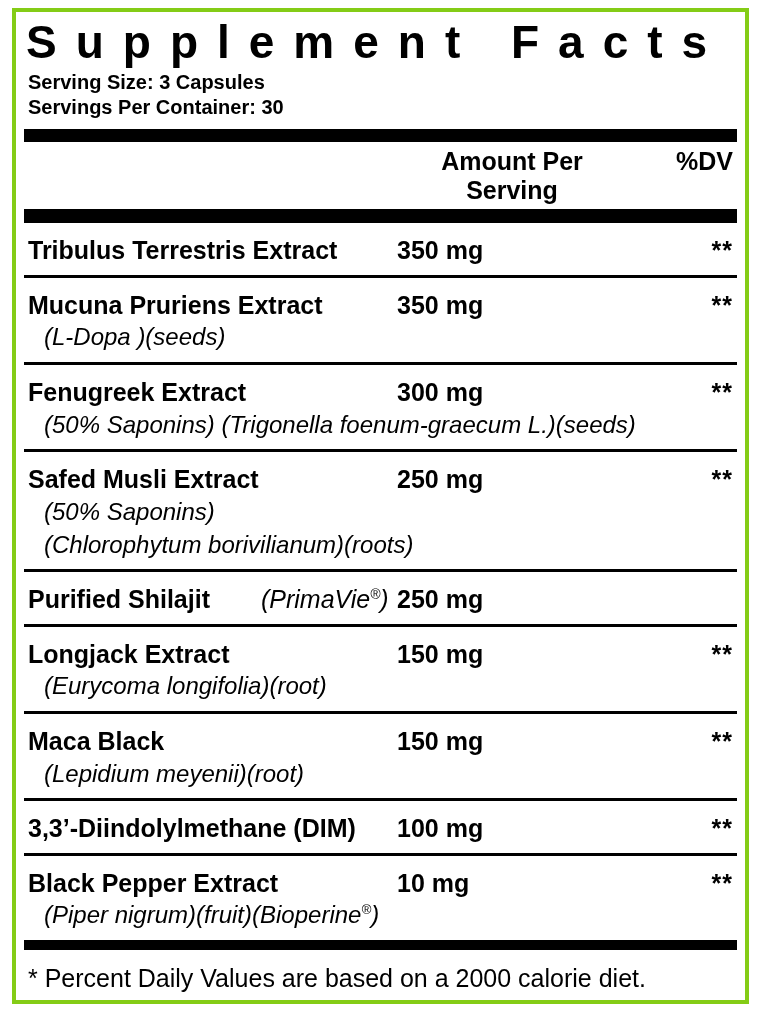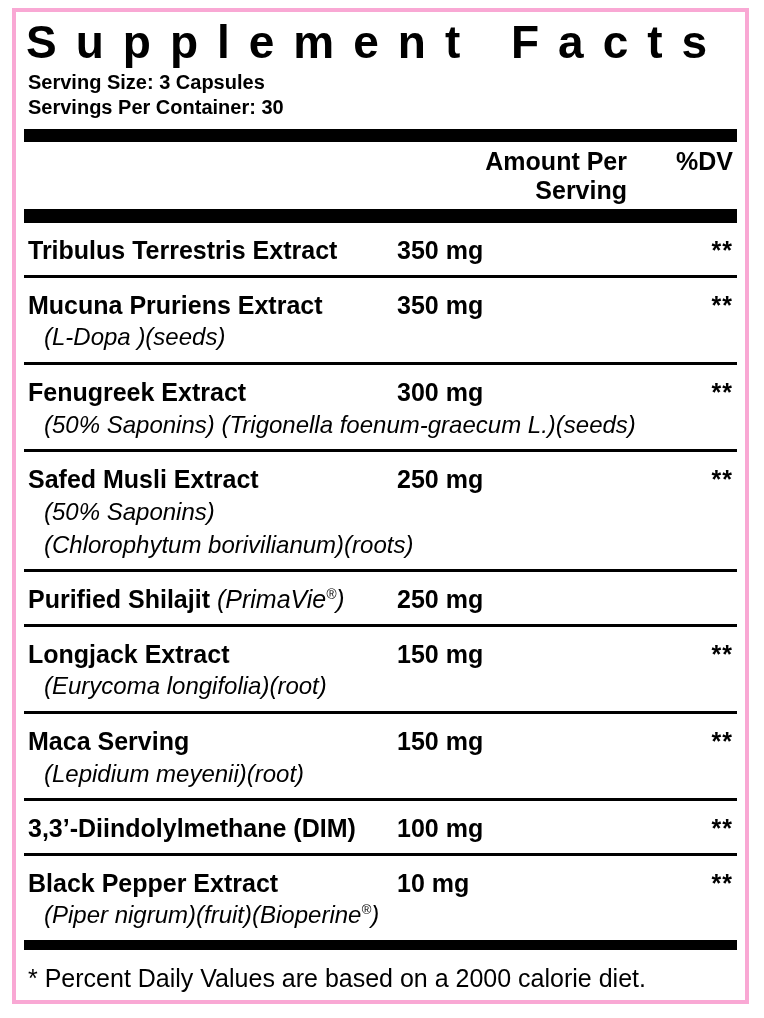--- a/index.html
+++ b/index.html
@@ -13,21 +13,21 @@
     position: relative;
     font-family: "Liberation Sans", sans-serif;
     color: #000;
   }
   .label {
     position: absolute;
     left: 12px;
     top: 8px;
     width: 737px;
     height: 996px;
-    border: 4px solid #f9a8d4;
+    border: 4px solid #84cc16;
     box-sizing: border-box;
     padding: 0 8px;
     background: #fff;
     overflow: hidden;
   }
   .title {
     margin: 6px 0 2px 2px;
     font-size: 46px;
     font-weight: bold;
     letter-spacing: 19px;
@@ -50,37 +50,38 @@
   .grid3 {
     display: grid;
     grid-template-columns: 1fr 230px 106px;
     align-items: start;
   }
   .col-header {
     padding: 5px 4px 4px;
     font-size: 25px;
     font-weight: bold;
   }
-  .col-amount-header { text-align: right; }
+  .col-amount-header { text-align: center; }
   .col-dv-header { text-align: right; }
   .row {
     padding: 12px 4px 9px;
     border-bottom: 3px solid #000;
   }
   .row:last-child { border-bottom: none; }
   .row-main {
     font-size: 25px;
     font-weight: bold;
     line-height: 1.22;
   }
   .ing-amount { text-align: left; }
   .ing-dv { text-align: right; letter-spacing: 1px; }
   .name-suffix {
     font-weight: normal;
     font-style: italic;
+    margin-left: 44px;
   }
   .detail {
     font-size: 24px;
     font-style: italic;
     font-weight: normal;
     line-height: 1.28;
     padding-left: 16px;
     margin-top: 2px;
   }
   sup.reg {
@@ -164,21 +165,21 @@
     <div class="row-main grid3">
       <span class="ing-name">Longjack Extract</span>
       <span class="ing-amount">150 mg</span>
       <span class="ing-dv">**</span>
     </div>
   <div class="detail">(Eurycoma longifolia)(root)</div>
       </div>
 
   <div class="row">
     <div class="row-main grid3">
-      <span class="ing-name">Maca Serving</span>
+      <span class="ing-name">Maca Black</span>
       <span class="ing-amount">150 mg</span>
       <span class="ing-dv">**</span>
     </div>
   <div class="detail">(Lepidium meyenii)(root)</div>
       </div>
 
   <div class="row">
     <div class="row-main grid3">
       <span class="ing-name">3,3’-Diindolylmethane (DIM)</span>
       <span class="ing-amount">100 mg</span>

